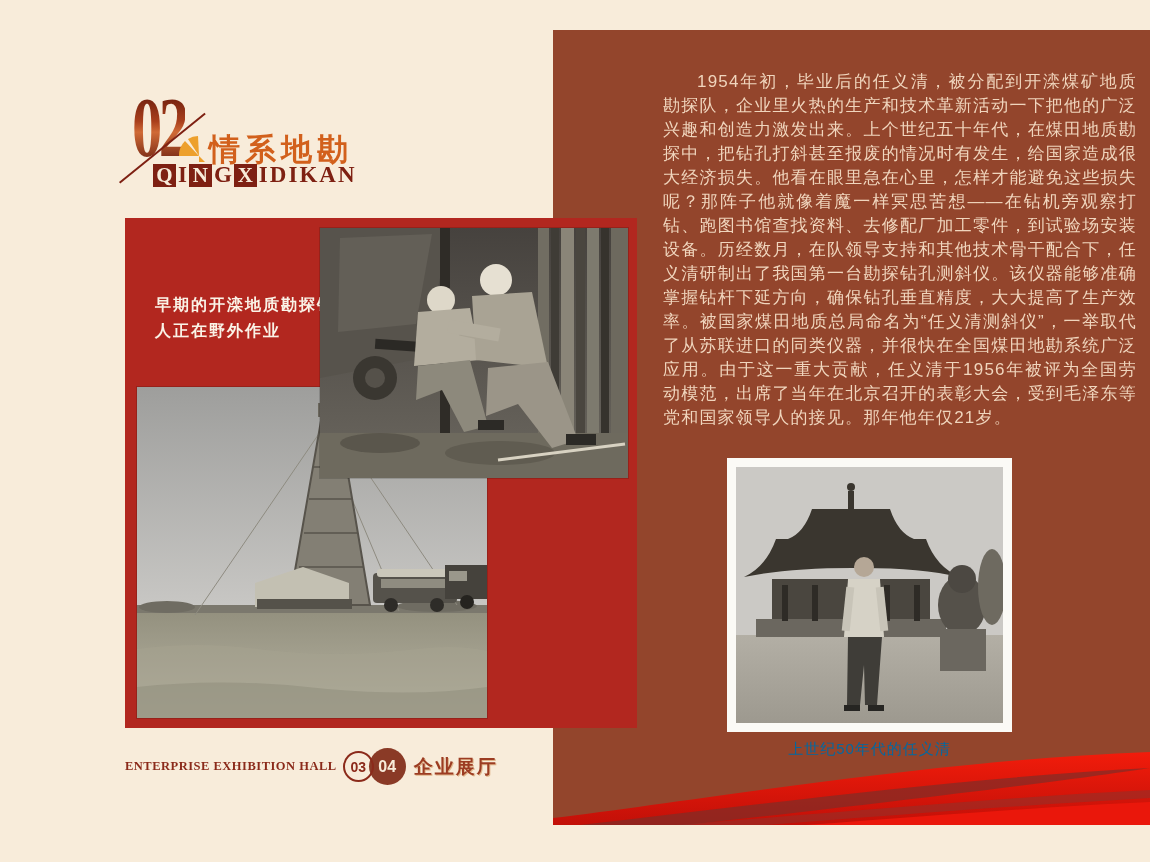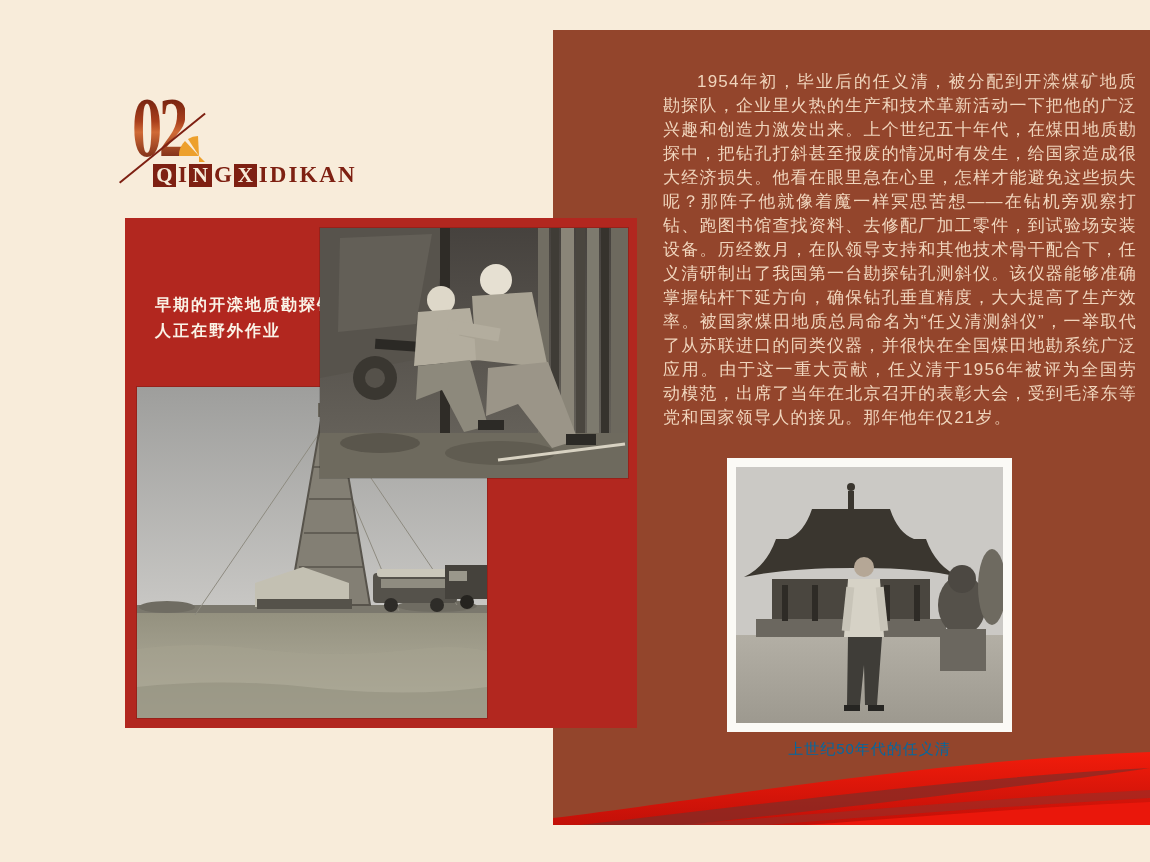--- a/index.html
+++ b/index.html
@@ -179,20 +179,21 @@
     <line x1="178" y1="232" x2="305" y2="216" stroke="#d8d2c2" stroke-width="3"></line>
   </svg>
 
   <div class="chapter-number">02</div>
   <div class="chapter-slash"></div>
   <svg class="fan-icon" viewBox="0 0 28 28">
     <path d="M22,22 L2,22 A20,20 0 0 1 8,7 Z" fill="#eda02c"></path>
     <path d="M22,22 L11,5 A20,20 0 0 1 21,2 Z" fill="#eda02c"></path>
     <path d="M22,22 L28,28 L22,28 Z" fill="#eda02c"></path>
   </svg>
+  <div class="chapter-title">情系地勘</div>
   <div class="chapter-subtitle">
       <span class="tile">Q</span>
       <span>I</span>
       <span class="tile">N</span>
       <span>G</span>
       <span class="tile">X</span>
       <span>I</span>
       <span>D</span>
       <span>I</span>
       <span>K</span>
@@ -233,14 +234,20 @@
       <path d="M112,112 L144,112 L148,170 L108,170 Z" fill="#d6d2c6"></path>
       <rect x="108" y="120" width="8" height="44" fill="#c8c4b8" transform="rotate(6 112 142)"></rect>
       <rect x="142" y="120" width="8" height="44" fill="#c8c4b8" transform="rotate(-6 146 142)"></rect>
       <polygon points="112,170 146,170 141,238 129,238 128,198 124,238 111,238" fill="#3f3d38"></polygon>
       <rect x="108" y="238" width="16" height="6" fill="#262522"></rect>
       <rect x="132" y="238" width="16" height="6" fill="#262522"></rect>
     </svg>
   </div>
   <div class="portrait-caption">上世纪50年代的任义清</div>
 
+  <div class="footer">
+    <span class="footer-label-en">ENTERPRISE EXHIBITION HALL</span>
+    <span class="page-circle circle-03">03</span>
+    <span class="page-circle circle-04">04</span>
+    <span class="footer-label-cn">企业展厅</span>
+  </div>
 
 </div>
 
 </body></html>

